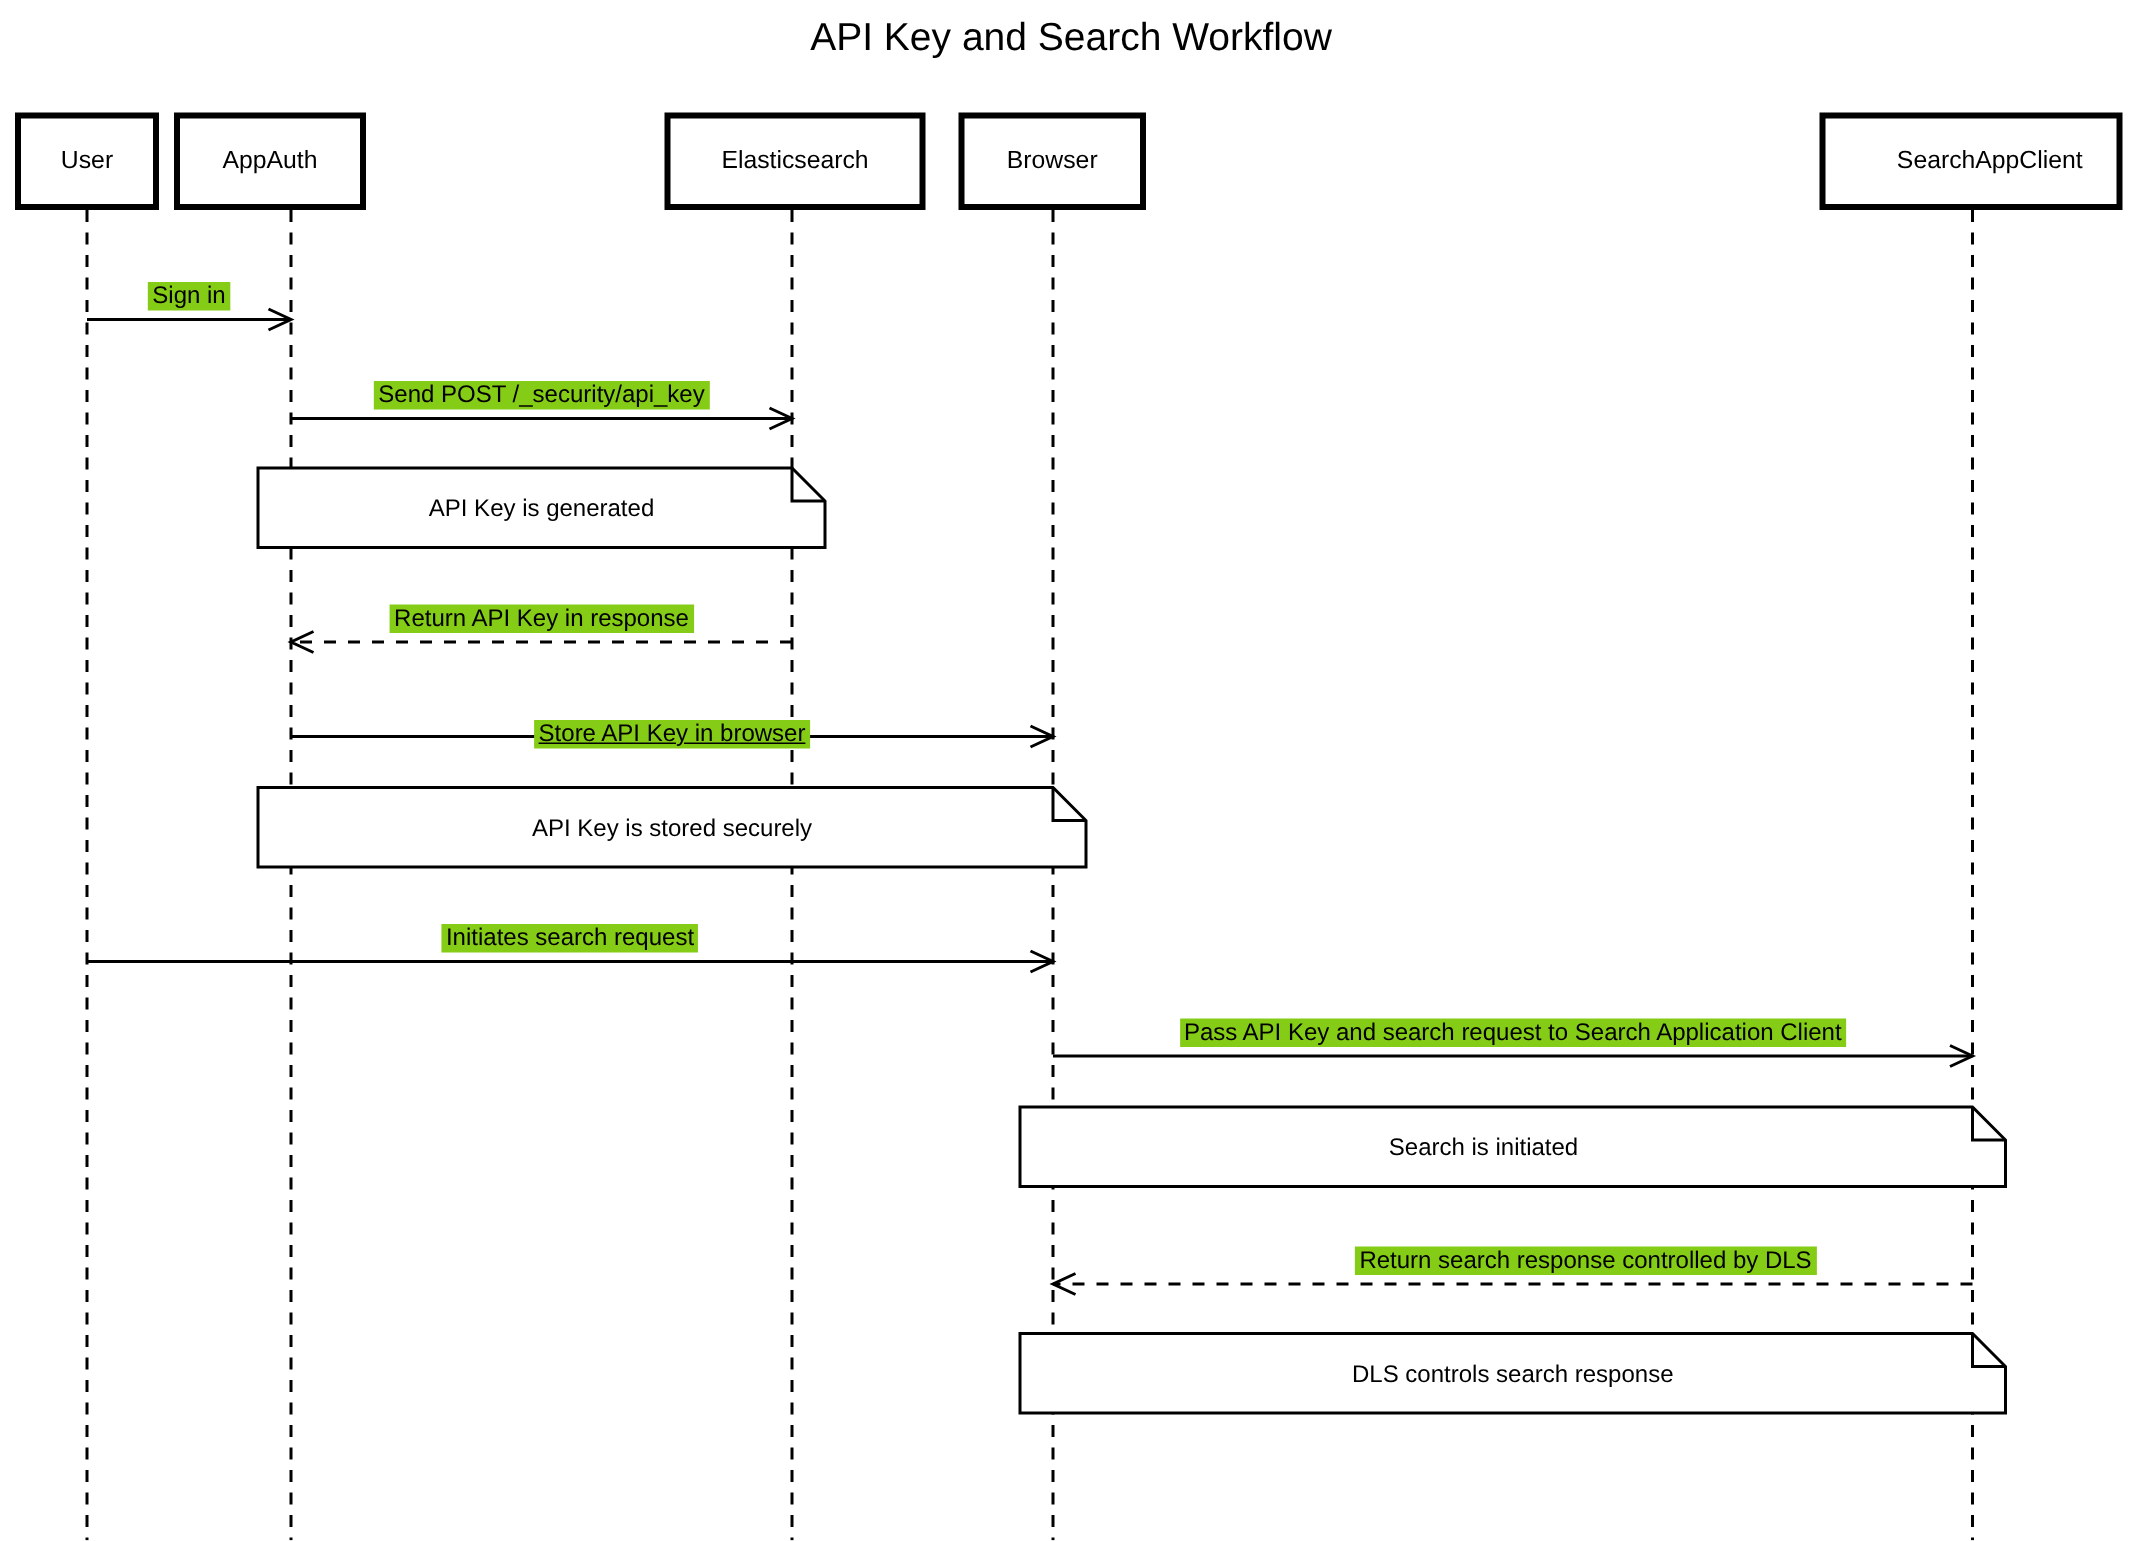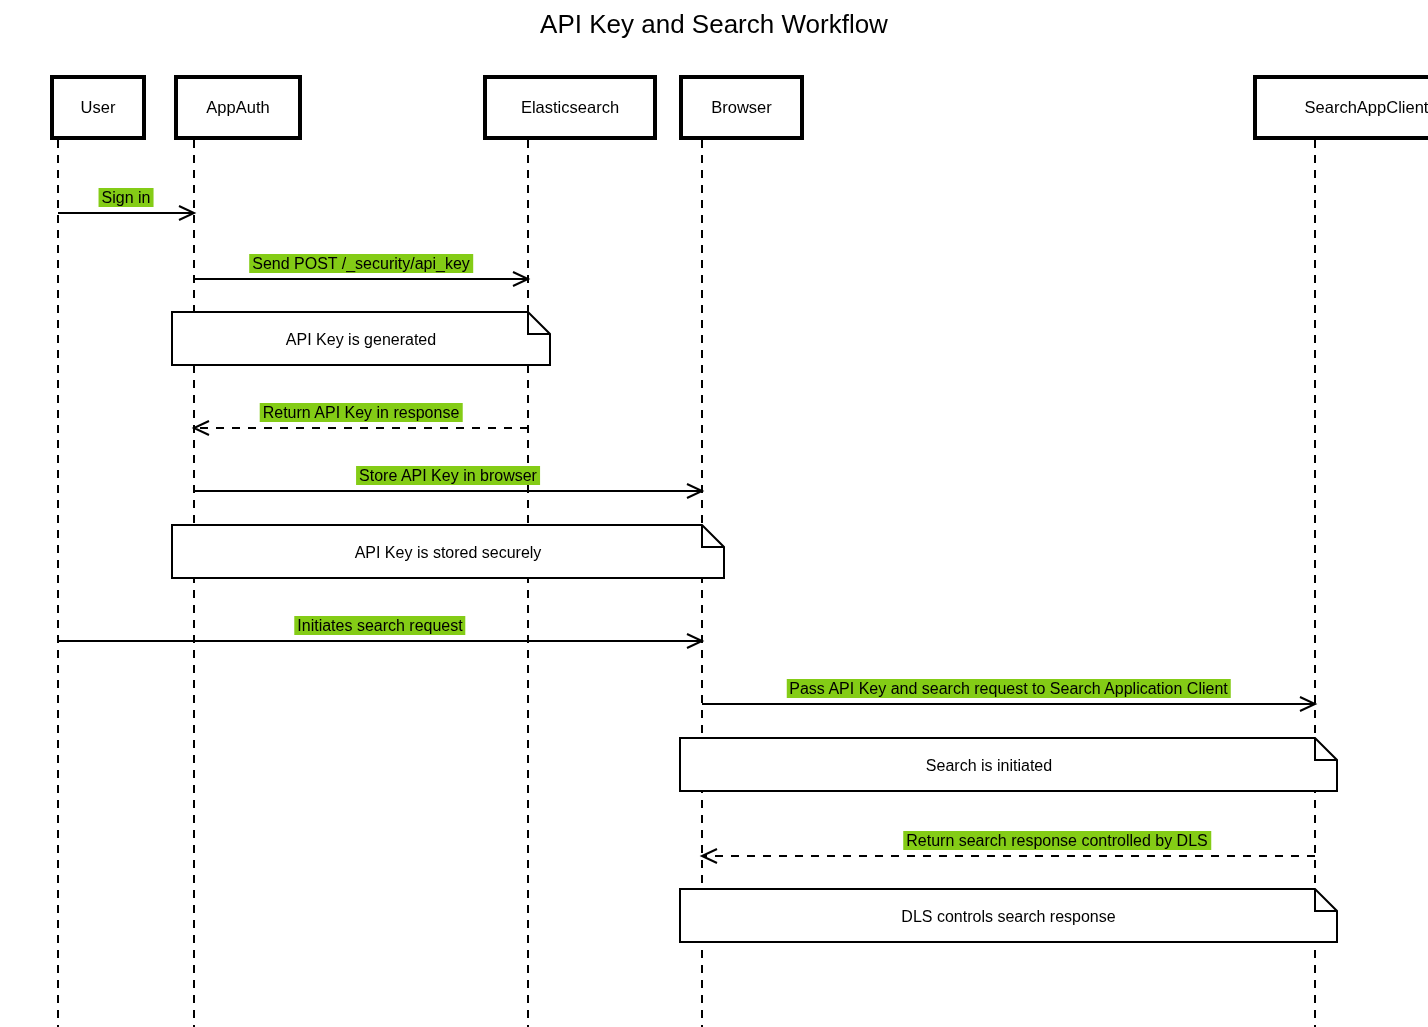--- a/index.html
+++ b/index.html
@@ -34,21 +34,20 @@
     position: absolute;
     box-sizing: border-box;
     border: 4px solid #000000;
     background: #ffffff;
     display: flex;
     align-items: center;
     justify-content: center;
     font-size: 16.5px;
     color: #000000;
     white-space: nowrap;
-    margin-left: 40px;
   }
   .message-label {
     position: absolute;
     transform: translateX(-50%);
     font-size: 16px;
     line-height: 19px;
     color: #000000;
     background: #84cc16;
     padding: 0 3px;
     white-space: nowrap;
@@ -91,36 +90,36 @@
       <path d="M687,634 L702,641 L687,648" fill="none" stroke="#000000" stroke-width="2"></path>
       <line x1="702" y1="704" x2="1315" y2="704" stroke="#000000" stroke-width="2"></line>
       <path d="M1300,697 L1315,704 L1300,711" fill="none" stroke="#000000" stroke-width="2"></path>
       <line x1="1315" y1="856" x2="702" y2="856" stroke="#000000" stroke-width="2" stroke-dasharray="8,8"></line>
       <path d="M717,849 L702,856 L717,863" fill="none" stroke="#000000" stroke-width="2"></path>
     </svg>
   <div class="diagram-title">API Key and Search Workflow</div>
 <div class="participant-box" style="left: 10px; width: 96px; top: 75px; height: 65px;">
       <span>User</span>
     </div>
-    <div class="participant-box" style="left: 134px; width: 128px; top: 75px; height: 65px;">
+    <div class="participant-box" style="left: 116px; width: 128px; top: 75px; height: 65px;">
       <span>AppAuth</span>
     </div>
     <div class="participant-box" style="left: 443px; width: 174px; top: 75px; height: 65px;">
       <span>Elasticsearch</span>
     </div>
     <div class="participant-box" style="left: 639px; width: 125px; top: 75px; height: 65px;">
       <span>Browser</span>
     </div>
     <div class="participant-box" style="left: 1213px; width: 202px; top: 75px; height: 65px; padding-left: 25px;">
       <span>SearchAppClient</span>
     </div>
     <div class="message-label" style="left: 126px; top: 188px;">Sign in</div>
     <div class="message-label" style="left: 361px; top: 254px;">Send POST /_security/api_key</div>
     <div class="message-label" style="left: 361px; top: 403px;">Return API Key in response</div>
-    <div class="message-label" style="left: 448px; top: 466px;">Store API Key in browser</div>
+    <div class="message-label" style="left: 448px; top: 480px; text-decoration: underline;">Store API Key in browser</div>
     <div class="message-label" style="left: 380px; top: 616px;">Initiates search request</div>
     <div class="message-label" style="left: 1008.5px; top: 679px;">Pass API Key and search request to Search Application Client</div>
     <div class="message-label" style="left: 1057px; top: 831px;">Return search response controlled by DLS</div>
     <div class="note-label" style="left: 361px; top: 339.5px;">API Key is generated</div>
     <div class="note-label" style="left: 448px; top: 552.5px;">API Key is stored securely</div>
     <div class="note-label" style="left: 989px; top: 765.5px;">Search is initiated</div>
     <div class="note-label" style="left: 1008.5px; top: 916.5px;">DLS controls search response</div>
   </div>
 
 </body></html>

